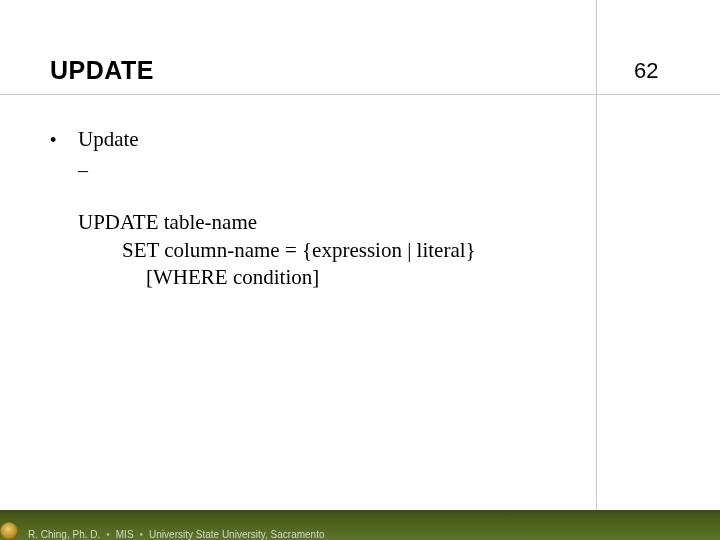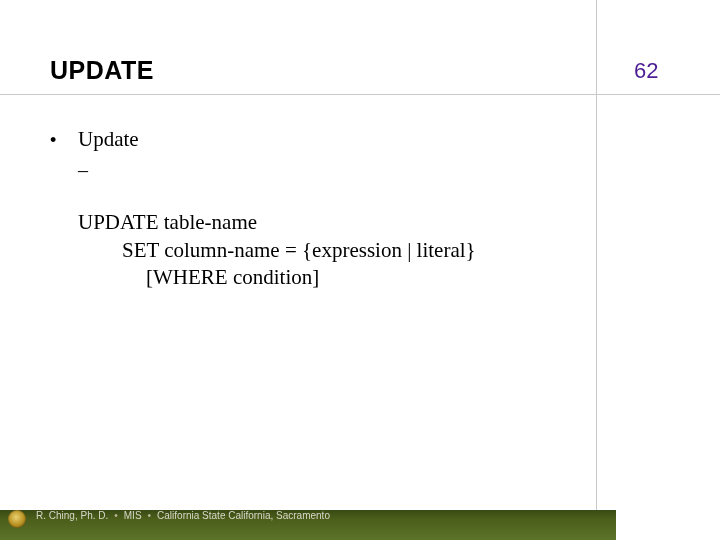--- a/index.html
+++ b/index.html
@@ -33,21 +33,21 @@
     font-size: 25px;
     font-weight: bold;
     color: #000;
     letter-spacing: 0.5px;
   }
   .pagenum {
     position: absolute;
     top: 58px;
     left: 634px;
     font-size: 22px;
-    color: #4c1d95;
+    color: #000000;
   }
   .content {
     position: absolute;
     top: 126px;
     left: 50px;
     width: 540px;
     font-family: "Times New Roman", Times, serif;
     font-size: 21px;
     color: #000;
     line-height: 1.3;
@@ -57,26 +57,26 @@
   .sub-row { display: flex; align-items: baseline; margin-left: 28px; margin-top: 4px; }
   .dash { width: 28px; text-align: left; font-size: 20px; }
   .code-block { margin-left: 28px; margin-top: 26px; }
   .code-line1 { }
   .code-line2 { margin-left: 44px; }
   .code-line3 { margin-left: 68px; }
   .footer {
     position: absolute;
     left: 0;
     bottom: 0;
-    width: 616px;
+    width: 720px;
     height: 30px;
     background: linear-gradient(to bottom, #3a4a15 0%, #4b5e1a 30%, #5c732a 100%);
     display: flex;
-    align-items: flex-start;
-    padding-left: 8px;
+    align-items: flex-end;
+    padding-left: 0;
   }
   .seal {
     width: 18px;
     height: 18px;
     border-radius: 50%;
     background: radial-gradient(circle at 45% 40%, #e8d070 0%, #b89020 55%, #6b5410 100%);
     box-shadow: inset 0 0 2px rgba(0,0,0,0.5);
     flex-shrink: 0;
   }
   .footer-text {
@@ -115,16 +115,16 @@
     </div>
   </div>
 
   <div class="footer">
     <div class="seal"></div>
     <div class="footer-text">
       <span>R. Ching, Ph. D.</span>
       <span class="footer-sep">•</span>
       <span>MIS</span>
       <span class="footer-sep">•</span>
-      <span>California State California, Sacramento</span>
+      <span>University State University, Sacramento</span>
     </div>
   </div>
 </div>
 
 </body></html>

